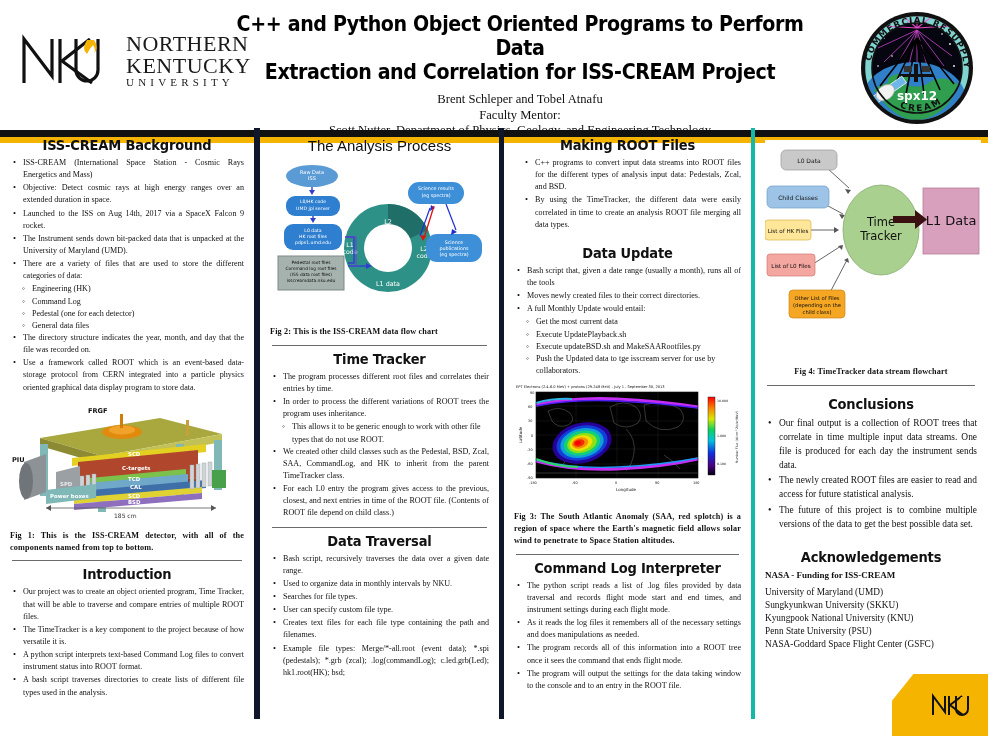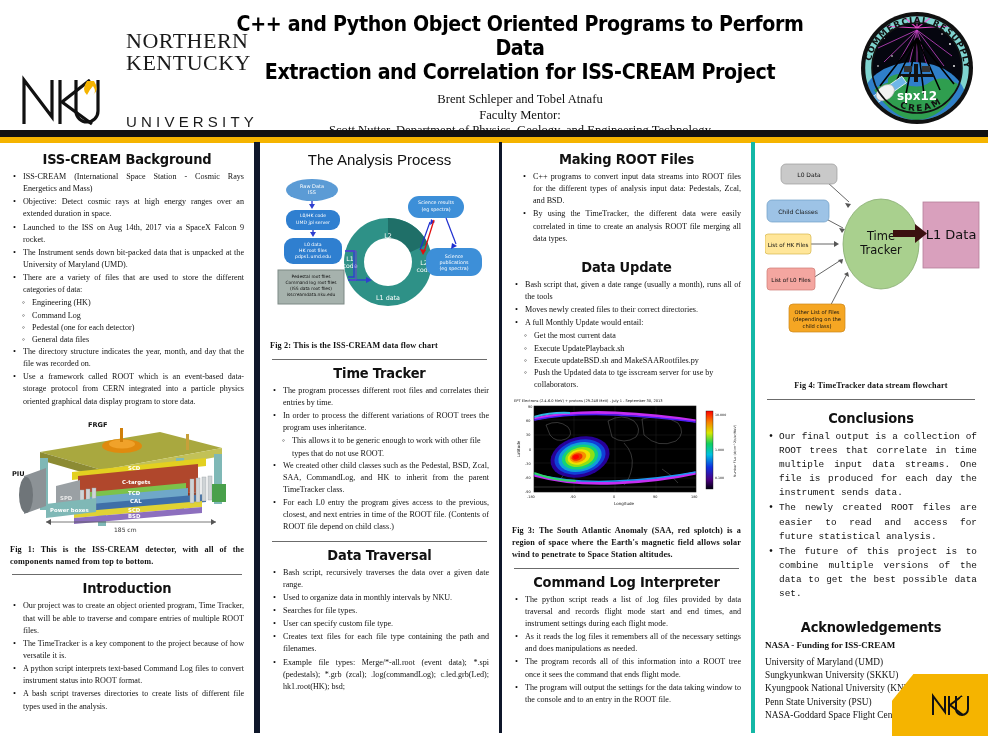--- a/index.html
+++ b/index.html
@@ -15,45 +15,45 @@
   .header { position: relative; height: 130px; background: #fff; }
   .nku-logo { position: absolute; left: 18px; top: 30px; display: flex; align-items: flex-end; gap: 4px; }
   .nku-mark { position: relative; width: 100px; height: 58px; }
   .nku-mark svg { display:block; }
   .nku-words { line-height: 1.0; margin-left: 4px; }
   .nku-words .w1, .nku-words .w2 {
     font-family: "Liberation Serif", serif; font-weight: 400; font-size: 22px;
     letter-spacing: .5px; color:#1a1a1a;
   }
   .nku-words .w3 {
-    font-family: Liberation Sans, sans-serif; font-size: 15px; letter-spacing: 4.2px; color:#1a1a1a;margin-top:40px;
+    font-family: Liberation Serif, serif; font-size: 11px; letter-spacing: 4.2px; color:#1a1a1a;
   }
 
   .title-block { position:absolute; left: 210px; top: 12px; width: 620px; text-align:center; }
   .title-block h1 {
     font-family: "DejaVu Sans", sans-serif;
     font-weight: 700; font-size: 20.5px; line-height: 1.18; color:#000;
     letter-spacing: -0.4px;
     transform: scaleX(0.93); transform-origin: center;
   }
   .authors { margin-top: 6px; font-size: 12.6px; color:#111; line-height:1.38;text-align:center; }
   .mentor-lbl { font-size: 12.6px; color:#111; }
   .mentor { font-size: 12.6px; color:#111;text-decoration:underline; }
 
   .patch { position:absolute; right: 8px; top: 4px; width:126px; height:124px; }
 
   .bar-black { position:absolute; left:0; top:130px; width:988px; height:7px; background:#111; }
   .bar-gold  { position:absolute; left:0; top:137px; width:988px; height:6px; background:#f5b400; }
 
   
-  .cols { position:absolute; top:142px; left:0; width:904px; height:591px; display:flex; }
+  .cols { position:absolute; top:128px; left:0; width:904px; height:591px; display:flex; }
   .col { position:relative; padding: 4px 10px 0 10px; }
   .c1 { width:255px; }
   .c2 { width:245px; border-left:6px solid #0f172a; }
-  .c3 { width:252px; border-left:3px solid #0f172a; }
+  .c3 { width:252px; border-left:5px solid #0f172a; }
   .c4 { width:236px; border-left:4px solid #14b8a6; }
 
   h2.sect {
     font-family: "DejaVu Sans", sans-serif;
     font-weight:700; font-size:14.5px; text-align:center; color:#111;
     margin: 5px 0 4px 0; transform: scaleX(0.9); transform-origin:center;
     letter-spacing:-0.2px;
   }
   h2.sect.thin {
     font-family:"Liberation Sans", sans-serif; font-weight:400; font-size:15px;
@@ -90,21 +90,21 @@
   
   .fig2wrap { margin-top:2px; }
   
   .fig3wrap { margin-top:4px; }
   
   .fig4wrap { margin-top:8px; }
 
   .ack-line { font-size:9.3px; line-height:1.42; color:#111; }
   .ack-line.first { margin-bottom:4px; font-weight:700; font-size:9px; }
 
-  ul.concl > li { font-size:9.4px; line-height:1.5; padding-left:12px;font-family:Liberation Mono, monospace; }
+  ul.concl > li { font-size:9.4px; line-height:1.5; padding-left:12px; }
   ul.concl > li::before { font-size:10px; }
 
   .corner {
     position:absolute; right:0; bottom:0; width:96px; height:62px; overflow:hidden;
   }
   .corner .tri {
     position:absolute; right:-6px; bottom:0; width:130px; height:62px;
     background:#f5b400;
     clip-path: polygon(38% 0, 100% 0, 100% 100%, 0 100%);
   }

